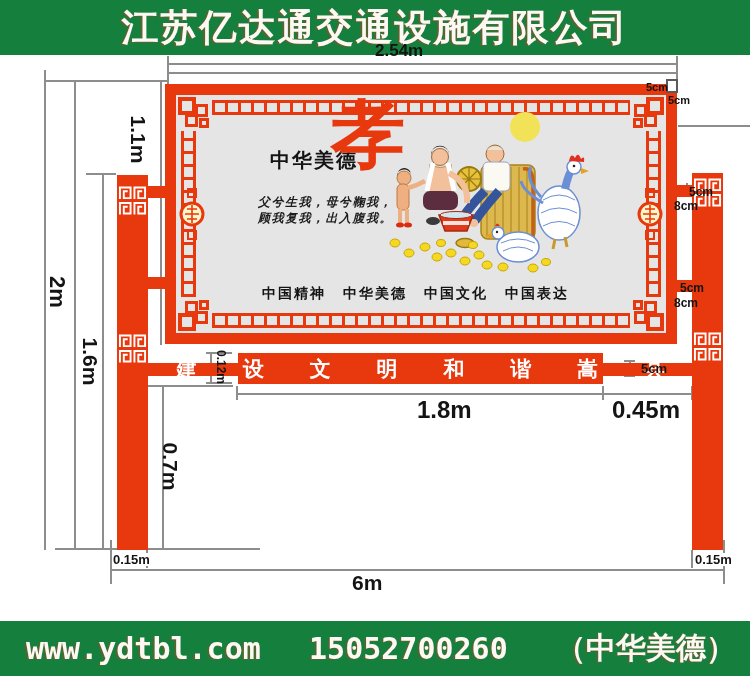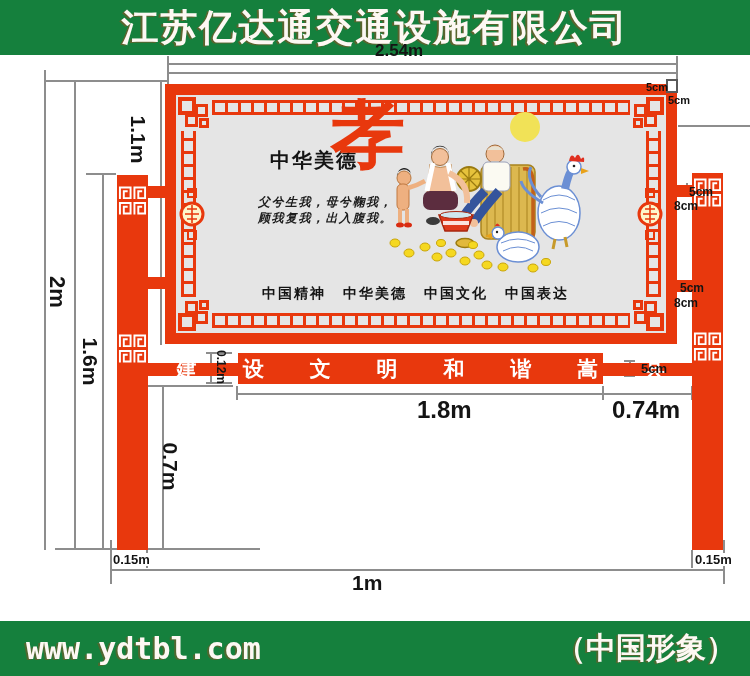--- a/index.html
+++ b/index.html
@@ -270,30 +270,31 @@
 
   <div class="callout-box" style="left:666px;top:79px;"></div>
 
   <div class="dim" style="left:375px;top:42px;font-size:17px;">2.54m</div>
   <div class="dim rot" style="left:37px;top:281px;width:40px;font-size:22px;">2m</div>
   <div class="dim rot" style="left:113px;top:129px;width:50px;font-size:21px;">1.1m</div>
   <div class="dim rot" style="left:63px;top:351px;width:54px;font-size:21px;">1.6m</div>
   <div class="dim rot" style="left:143px;top:456px;width:54px;font-size:21px;">0.7m</div>
   <div class="dim rot" style="left:198px;top:361px;width:46px;font-size:12px;">0.12m</div>
   <div class="dim" style="left:417px;top:398px;font-size:24px;">1.8m</div>
-  <div class="dim" style="left:612px;top:398px;font-size:24px;">0.74m</div>
-  <div class="dim" style="left:352px;top:572px;font-size:21px;">1m</div>
+  <div class="dim" style="left:612px;top:398px;font-size:24px;">0.45m</div>
+  <div class="dim" style="left:352px;top:572px;font-size:21px;">6m</div>
   <div class="dim whitebg" style="left:112px;top:553px;font-size:13px;">0.15m</div>
   <div class="dim whitebg" style="left:694px;top:553px;font-size:13px;">0.15m</div>
   <div class="dim" style="left:646px;top:82px;font-size:11px;">5cm</div>
   <div class="dim" style="left:668px;top:95px;font-size:11px;">5cm</div>
   <div class="dim" style="left:641px;top:362px;font-size:13px;">5cm</div>
   <div class="dim" style="left:689px;top:186px;font-size:12px;">5cm</div>
   <div class="dim" style="left:674px;top:200px;font-size:12px;">8cm</div>
   <div class="dim" style="left:680px;top:282px;font-size:12px;">5cm</div>
   <div class="dim" style="left:674px;top:297px;font-size:12px;">8cm</div>
 
   <div class="band bottom">
     <span class="foot-text">www.ydtbl.com</span>
-    <span class="foot-text">（中国形象）</span>
+    <span class="foot-text">15052700260</span>
+    <span class="foot-text">（中华美德）</span>
   </div>
 
 </div>
 
 </body></html>

